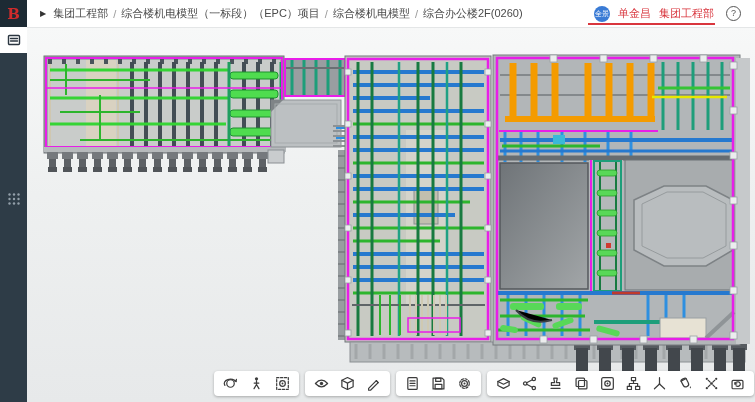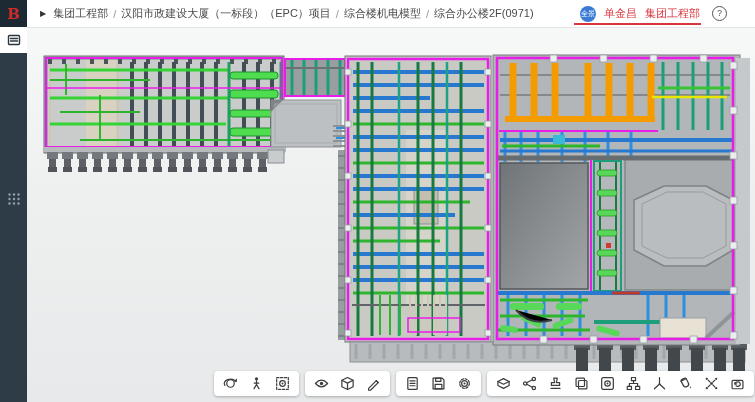--- a/index.html
+++ b/index.html
@@ -10,21 +10,21 @@
     background:linear-gradient(180deg,#f7f8f8 0%,#eef0f0 45%,#e7e9ea 100%);}
   #model{position:absolute;left:0;top:0;z-index:1;}
 
   
   #header{position:absolute;left:0;top:0;width:755px;height:27px;background:#fff;
     border-bottom:1px solid #e4e6e7;z-index:6;display:flex;align-items:center;}
   .crumbs{display:flex;align-items:center;margin-left:40px;font-size:11px;color:#4a4a4a;white-space:nowrap;}
   .crumb-arrow{font-size:8px;color:#333;margin-right:7px;}
   .crumb{color:#4a4a4a;cursor:pointer;}
   .crumb-sep{color:#9a9a9a;margin:0 5px;}
-  .hright{position:absolute;right:28px;top:0;height:27px;display:flex;align-items:center;}
+  .hright{position:absolute;right:14px;top:0;height:27px;display:flex;align-items:center;}
   .ubadge{width:16px;height:16px;border-radius:50%;background:#3a7bd5;color:#fff;font-size:7px;
     display:flex;align-items:center;justify-content:center;line-height:1;}
   .ulink{color:#d9363e;font-size:11px;margin-left:8px;cursor:pointer;}
   .ubar{position:absolute;left:-6px;right:26px;bottom:2px;height:2px;background:#d9363e;}
   .help{width:13px;height:13px;border:1.4px solid #555;border-radius:50%;color:#555;font-size:9px;
     display:flex;align-items:center;justify-content:center;margin-left:12px;cursor:pointer;line-height:1;}
 
   
   #sidebar{position:absolute;left:0;top:0;width:27px;height:402px;background:#2e3c47;z-index:7;}
   #logo{width:27px;height:27px;background:#1d2a34;color:#cf2b2b;display:flex;align-items:center;
@@ -238,25 +238,25 @@
           <rect x="700" y="55" width="7" height="7"></rect>
       </g>
     </g>
   </svg>
 
   <div id="header">
     <div class="crumbs">
       <span class="crumb-arrow">▶</span>
       <span class="crumb">集团工程部</span>
       <span class="crumb-sep">/</span>
-      <span class="crumb">汉阳市政建设大厦（一标段）（EPC）项目</span>
+      <span class="crumb">综合楼机电模型（一标段）（EPC）项目</span>
       <span class="crumb-sep">/</span>
       <span class="crumb">综合楼机电模型</span>
       <span class="crumb-sep">/</span>
-      <span class="crumb">综合办公楼2F(0971)</span>
+      <span class="crumb">综合办公楼2F(0260)</span>
     </div>
     <div class="hright" style="position:absolute;">
       <span class="ubadge">全景</span>
       <span class="ulink">单金昌</span>
       <span class="ulink">集团工程部</span>
       <span class="ubar"></span>
       <span class="help">?</span>
     </div>
   </div>
 

